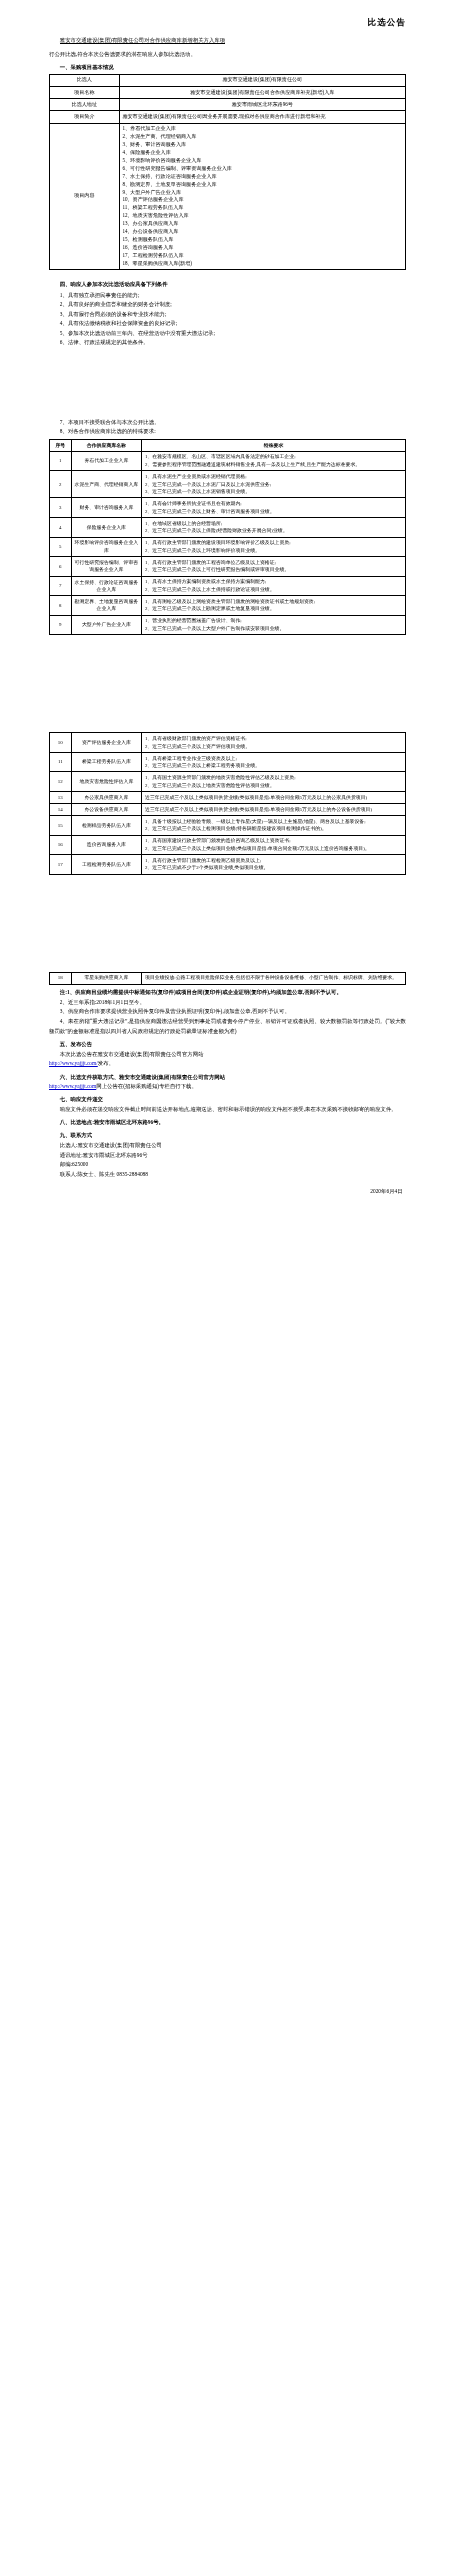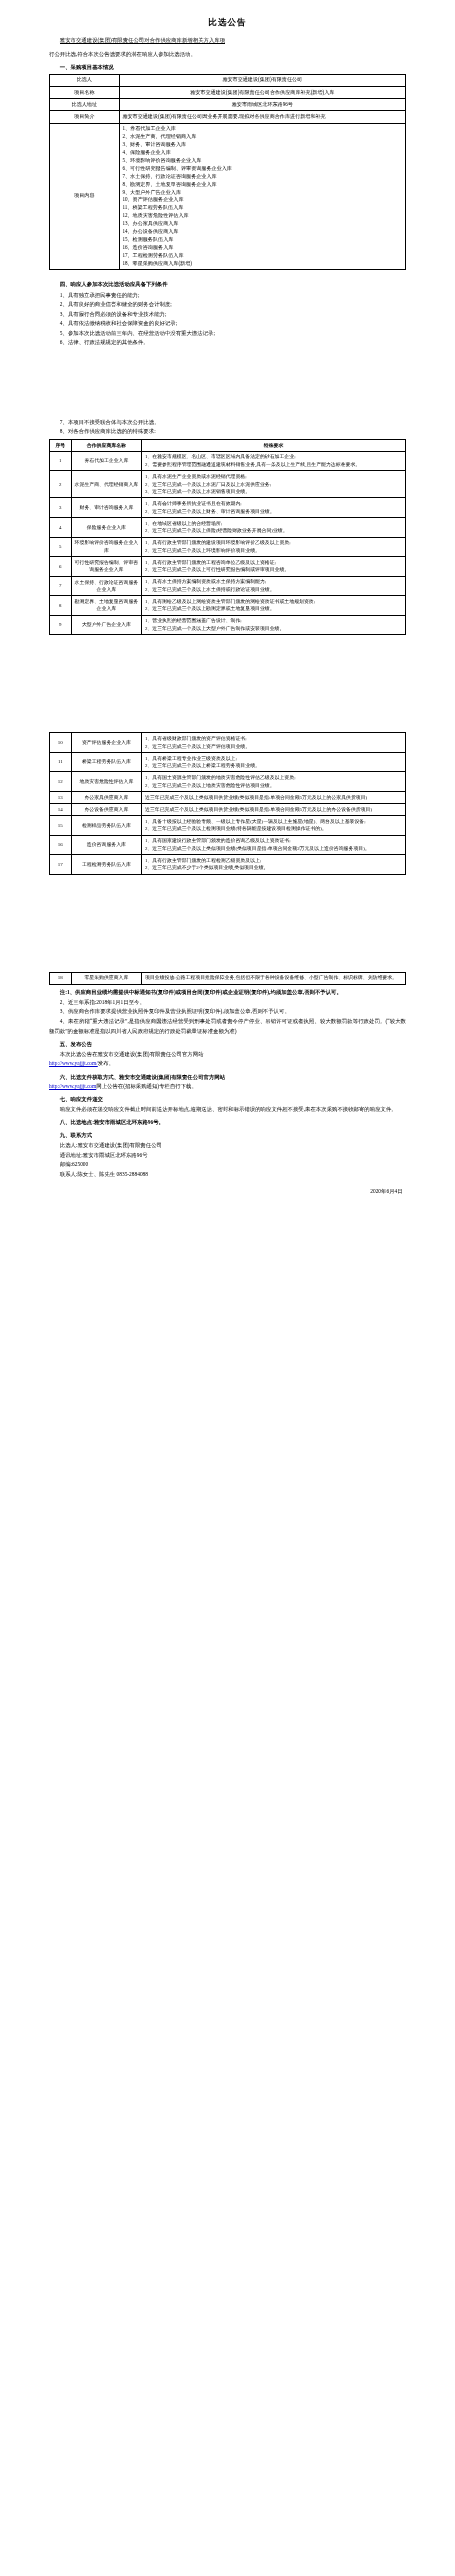--- a/index.html
+++ b/index.html
@@ -13,21 +13,21 @@
     min-height:2576px;
     position:relative;
     padding:0;
     box-sizing:border-box;
   }
   .wrap{
     width:357px;
     margin:0 auto;
   }
   .doc-title{
-    text-align:center;
+    text-align:right;
     font-size:8.5px;
     font-weight:bold;
     letter-spacing:1.1px;
     padding-top:17px;
     padding-bottom:6.8px;
   }
   .lead{
     font-size:5.4px;
     line-height:1.7;
     text-indent:10.8px;

